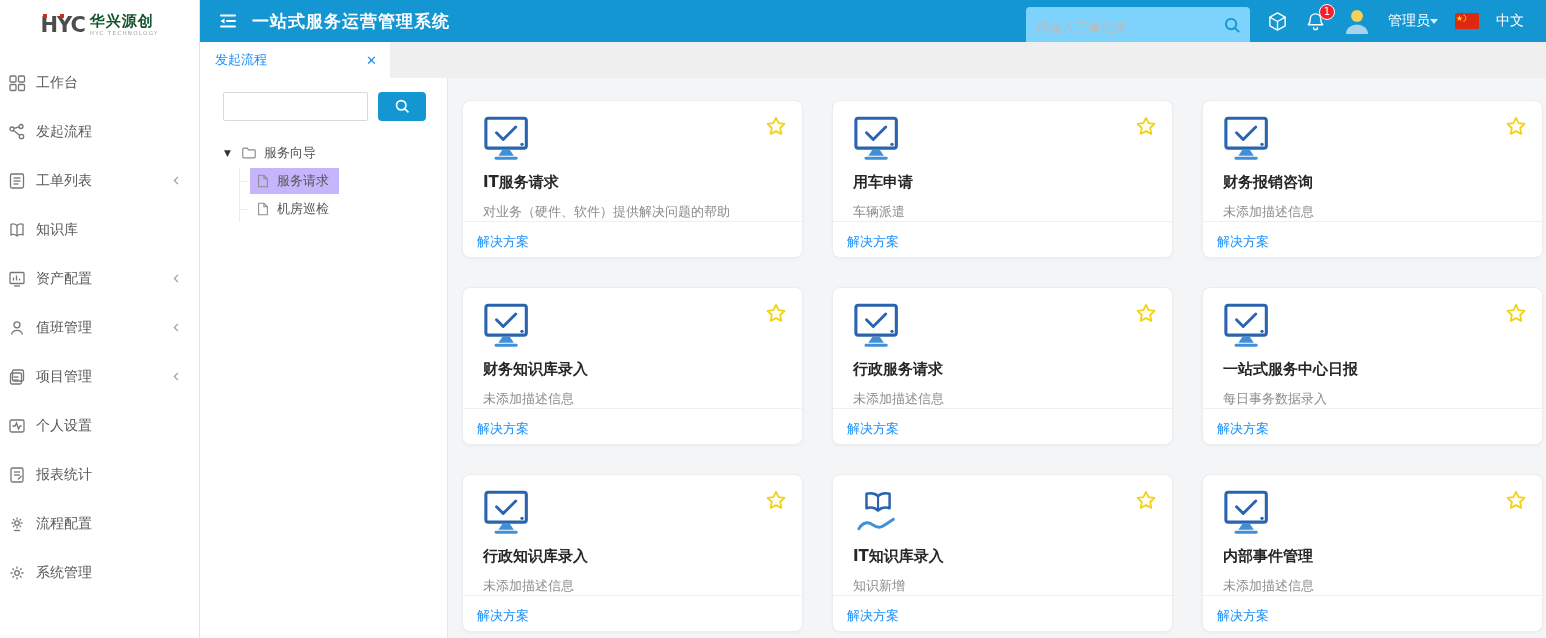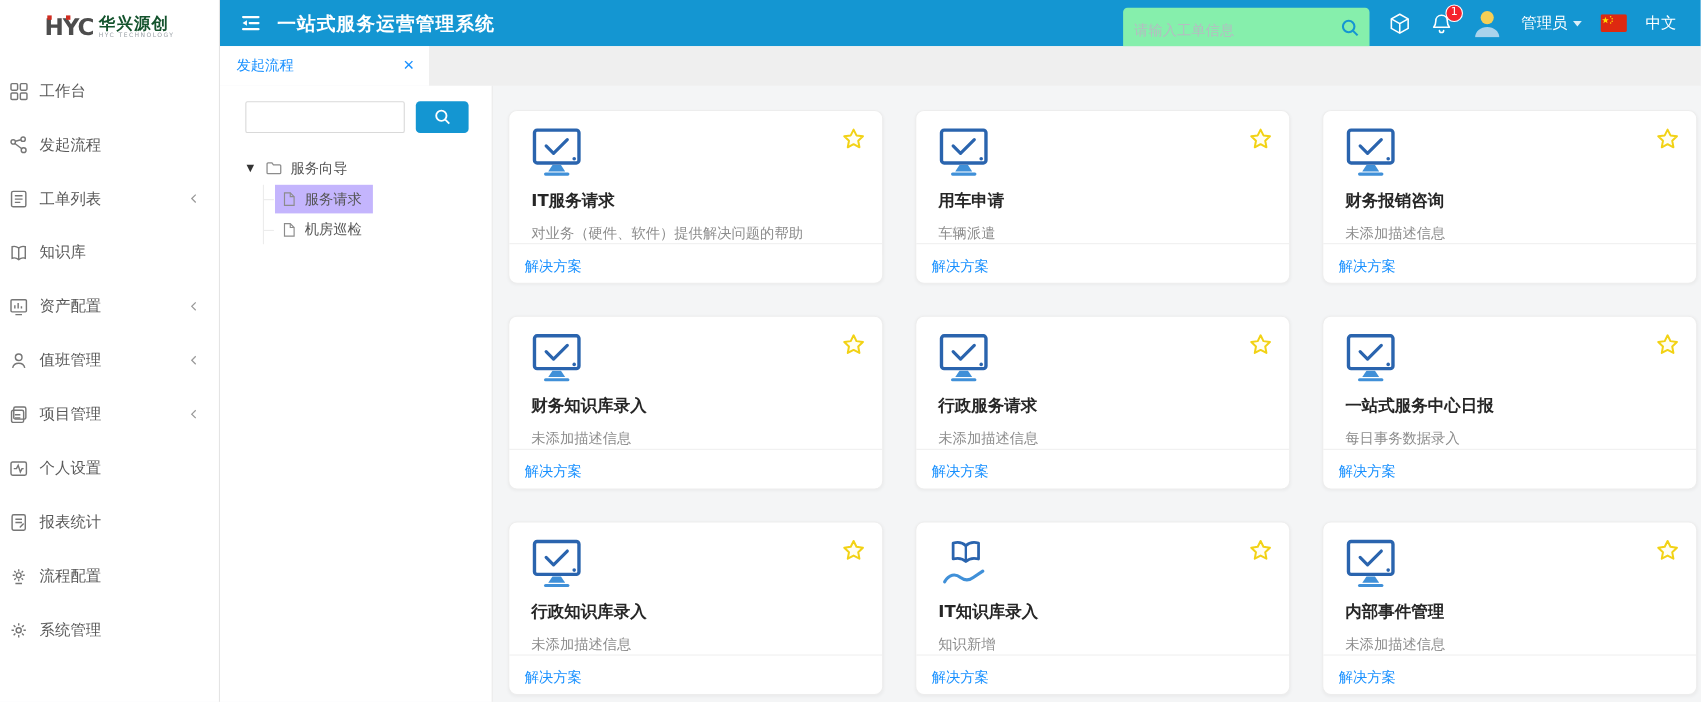--- a/index.html
+++ b/index.html
@@ -23,30 +23,30 @@
   .menu-item svg { stroke:#767676; fill:none; stroke-width:1.3; }
   .menu-item .chev { margin-left:auto; display:flex; }
   .menu-item .chev svg { stroke:#9a9a9a; stroke-width:1.6; }
 
   
   .header { position:absolute; left:200px; right:0; top:0; height:42px;
     background:#1496d2; display:flex; align-items:center; color:#fff; }
   .fold-btn { margin:0 14px 0 18px; display:flex; cursor:pointer; }
   .app-title { font-size:17px; font-weight:bold; letter-spacing:1px; }
   .header-right { margin-left:auto; display:flex; align-items:center; gap:17px; padding-right:22px; }
-  .hsearch { width:224px; height:40px; background:#86efac; border-radius:4px;
+  .hsearch { width:224px; height:40px; background:#7dd3fc; border-radius:4px;
     display:flex; align-items:center; padding:0 8px 0 10px;margin-top:12px; }
   .hsearch input { border:0; outline:none; flex:1; font-size:13px; color:#333; background:transparent; }
   .hsearch input::placeholder { color:#b5bcc2; }
   .hicon { display:flex; cursor:pointer; position:relative; }
   .badge { position:absolute; top:-7px; right:-9px; min-width:16px; height:16px; border-radius:8px;
     background:#f5222d; color:#fff; font-size:10px; display:flex; align-items:center;
     justify-content:center; border:1px solid #fff; padding:0 3px; }
   .avatar { width:28px; height:26px; position:relative; overflow:hidden; }
-  .username { font-size:14px; display:flex; align-items:center; gap:5px; cursor:pointer; }
+  .username { font-size:14px; display:flex; align-items:center; gap:0; cursor:pointer; }
   .caret { width:0; height:0; border-left:4px solid transparent; border-right:4px solid transparent;
     border-top:5px solid rgba(255,255,255,.85); }
   .lang { font-size:14px; cursor:pointer; }
 
   
   .tabstrip { position:absolute; left:200px; right:0; top:42px; height:36px; background:#efefef; }
   .tab { width:190px; height:36px; background:#fff; display:flex; align-items:center;
     justify-content:space-between; padding:0 13px 0 15px; font-size:13px; color:#1890ff; cursor:pointer; }
   .tab-close { font-size:13px; font-weight:bold; color:#1890ff; cursor:pointer; }
 

